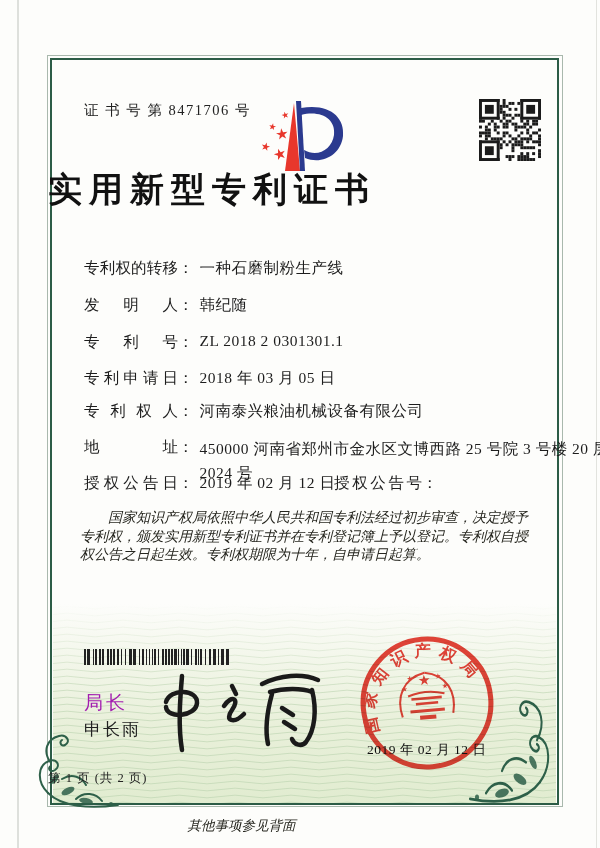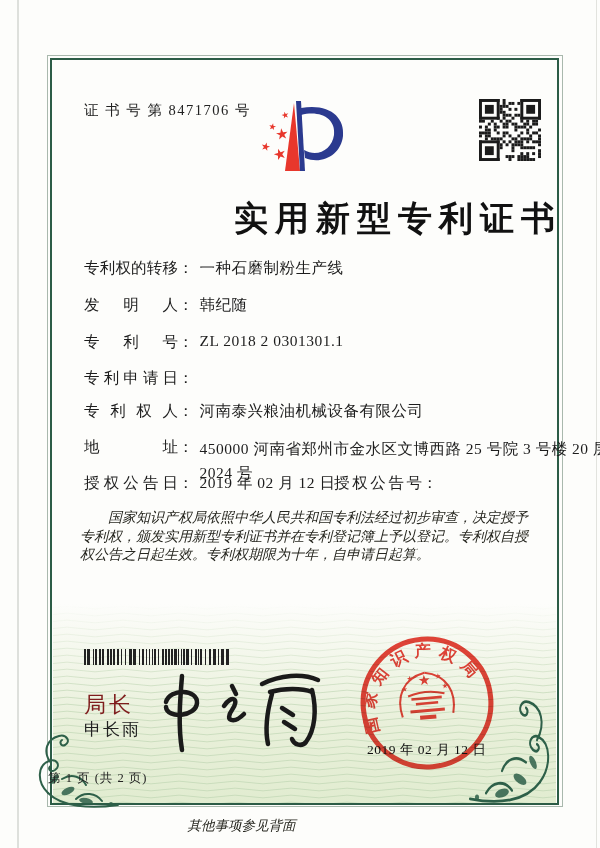--- a/index.html
+++ b/index.html
@@ -21,35 +21,35 @@
     left:53px;top:604px;width:503px;height:199px;
     background:linear-gradient(to bottom, rgba(233,240,218,0) 0%, rgba(233,240,218,.55) 30%, #e9f0da 60%, #e1ecd0 100%);
   }
   .green-band svg{
     -webkit-mask-image:linear-gradient(to bottom, transparent 0, #000 45%);
             mask-image:linear-gradient(to bottom, transparent 0, #000 45%);
     opacity:.6;
   }
   
   .cert-no{left:84px;top:101px;font-size:14.5px;letter-spacing:1.5px;color:#222;}
-  .title{left:48px;top:196px;width:514px;text-align:right;font-size:34px;font-weight:700;letter-spacing:7px;color:#111;}
+  .title{left:48px;top:167px;width:514px;text-align:left;font-size:34px;font-weight:700;letter-spacing:7px;color:#111;}
   
   .frow{position:absolute;left:84px;display:flex;align-items:flex-start;font-size:15.5px;color:#1d1d1d;}
   .flabel{display:inline-block;width:94px;text-align:justify;text-align-last:justify;flex:none;}
   .fcolon{flex:none;margin-right:6px;}
   .fvalue{letter-spacing:.5px;}
   .fvalue.wrap{width:436px;line-height:1.55;}
   .grant-no-pair{position:absolute;left:250px;top:0;white-space:nowrap;display:flex;}
   .grant-no-pair .flabel{width:88px;}
   
   .body-text{left:80px;top:509px;width:453px;font-size:14px;line-height:18.6px;font-style:italic;color:#26261f;}
   .body-text p{margin:0;text-indent:2em;}
   
   .barcode{left:84px;top:649px;width:146px;height:16px;}
-  .signer-title{left:84px;top:690px;font-size:22px;letter-spacing:3px;color:#7f1d1d;font-family:Liberation Serif, serif;}
+  .signer-title{left:84px;top:690px;font-size:19px;letter-spacing:3px;color:#a21caf;font-family:Liberation Serif, serif;}
   .signer-name{left:84px;top:718px;font-size:17px;letter-spacing:2px;color:#222;}
   .signature{left:150px;top:662px;}
   .seal{left:356px;top:632px;transform:rotate(-5deg);opacity:.93;mix-blend-mode:multiply;}
   .seal-date{left:367px;top:741px;font-size:13.5px;letter-spacing:.5px;color:#101010;z-index:6;}
   .page-no{left:48px;top:770px;width:514px;font-size:12.5px;letter-spacing:1px;color:#222;z-index:4;}
   .back-note{left:0;top:817px;width:483px;text-align:center;font-size:13.5px;font-style:italic;color:#26261f;}
   .ornament-bl{left:28px;top:733px;z-index:3;}
   .ornament-br{left:468px;top:698px;transform:scaleX(-1);z-index:3;}
   .logo{left:255px;top:93px;}
   .qr{left:479px;top:99px;}
@@ -283,20 +283,21 @@
   <span class="fvalue">韩纪随</span>
 </div>
 <div class="frow" style="top:332px">
   <span class="flabel">专利号</span>
     <span class="fcolon">：</span>
   <span class="fvalue">ZL 2018 2 0301301.1</span>
 </div>
 <div class="frow" style="top:368px">
   <span class="flabel">专利申请日</span>
     <span class="fcolon">：</span>
+  <span class="fvalue">2018 年 03 月 05 日</span>
 </div>
 <div class="frow" style="top:401px">
   <span class="flabel">专利权人</span>
     <span class="fcolon">：</span>
   <span class="fvalue">河南泰兴粮油机械设备有限公司</span>
 </div>
 <div class="frow" style="top:437px">
   <span class="flabel">地址</span>
     <span class="fcolon">：</span>
   <span class="fvalue wrap">450000 河南省郑州市金水区文博西路 25 号院 3 号楼 20 层 2024 号</span>

